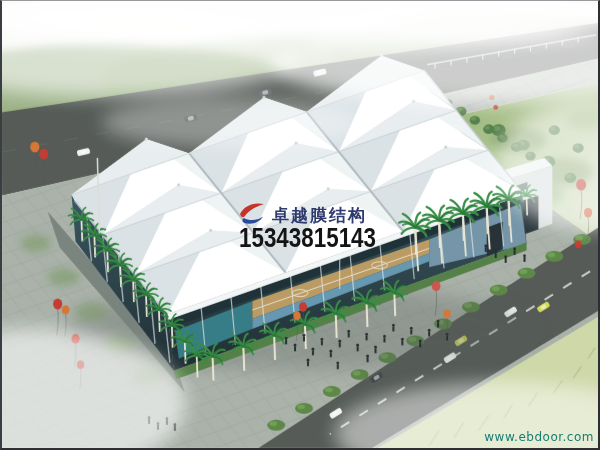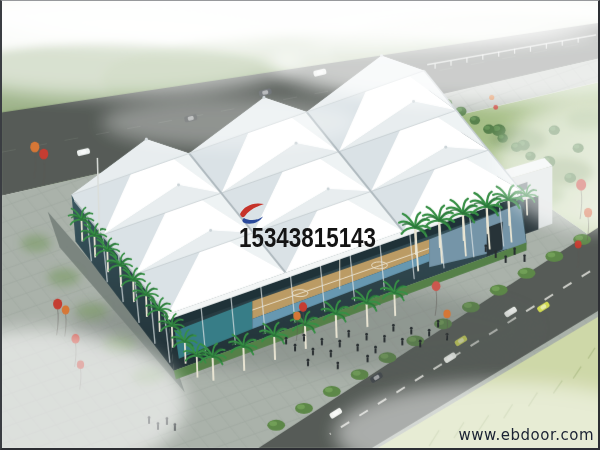--- a/index.html
+++ b/index.html
@@ -12,21 +12,21 @@
   }
   .scene{position:absolute;left:0;top:0;width:100%;height:100%;}
   
   .cf-ne{fill:#eef3f4}.cf-se{fill:#ffffff}.cf-sw{fill:#d9e1e5}.cf-nw{fill:#e7edef}
   .wm{position:absolute;white-space:nowrap;}
   .wm-company{left:270px;top:203px;font-size:17px;font-weight:bold;letter-spacing:2px;
     color:#2e3a6e;font-family:"DejaVu Sans",sans-serif;}
   .wm-logo{position:absolute;left:237px;top:200px;width:27px;height:23px;}
   .wm-phone{left:237px;top:221px;font-size:28px;font-weight:bold;color:#141414;
     font-family:"Liberation Sans",sans-serif;transform:scaleX(.8);transform-origin:0 0;}
-  .wm-site{right:4px;bottom:4px;font-size:15px;color:#0f172a;letter-spacing:.5px;opacity:.95;}
+  .wm-site{right:4px;bottom:4px;font-size:12px;color:#0f766e;letter-spacing:.5px;opacity:.95;}
 </style>
 </head>
 <body>
 
 <div class="stage">
 <svg class="scene" viewBox="0 0 600 450" xmlns="http://www.w3.org/2000/svg">
   <defs>
     <filter id="soft" x="-60%" y="-60%" width="220%" height="220%">
           <feGaussianBlur stdDeviation="9"></feGaussianBlur>
         </filter>
@@ -475,15 +475,16 @@
     <ellipse cx="505" cy="435" rx="170" ry="52" opacity="0.5" filter="url(#soft)"></ellipse>
     <ellipse cx="230" cy="122" rx="130" ry="26" opacity="0.35" filter="url(#soft)"></ellipse>
     <rect x="0" y="0" width="600" height="450" opacity="0.05"></rect>
   </g>
 </svg>
 
 <svg class="wm-logo" viewBox="0 0 27 23" xmlns="http://www.w3.org/2000/svg">
   <path d="M1,13 C5,5 14,1 25,3 C16,6 9,10 6,15 C4,17.5 1.8,16 1,13 Z" fill="#c6332a"></path>
   <path d="M5,17 C10,20 18,20 24,15.5 C21,21.5 11,24.5 4.5,21.5 C2.8,20.6 3.2,18 5,17 Z" fill="#2b4a9b"></path>
 </svg>
+<div class="wm wm-company">卓越膜结构</div>
 <div class="wm wm-phone">15343815143</div>
 <div class="wm wm-site">www.ebdoor.com</div>
 </div>
 
 </body></html>

